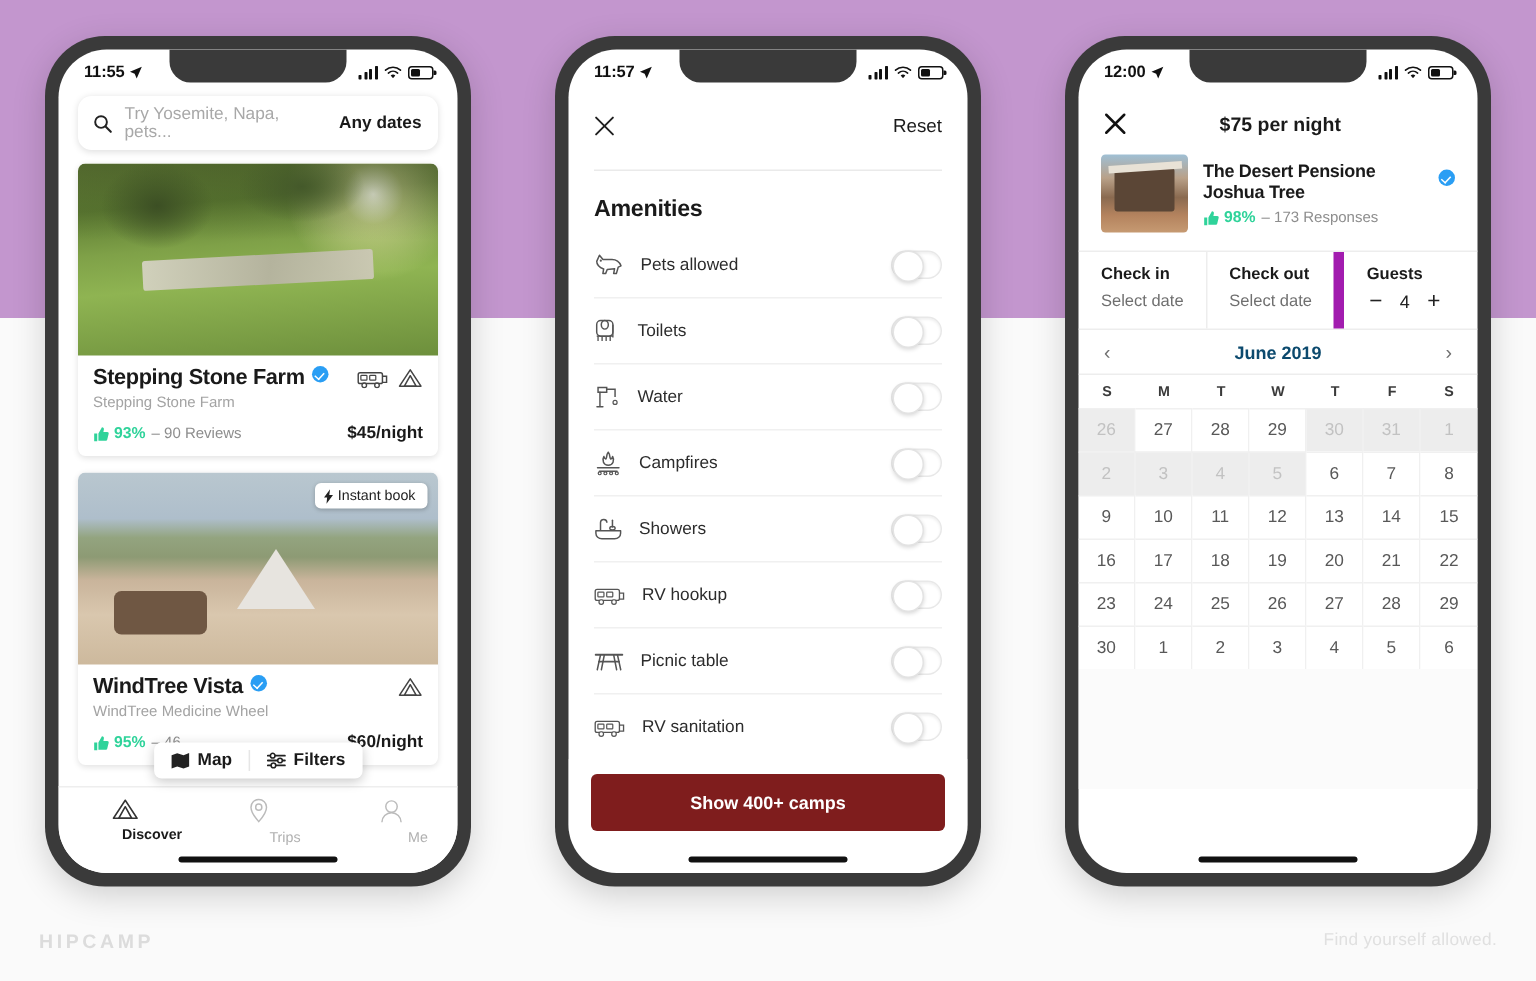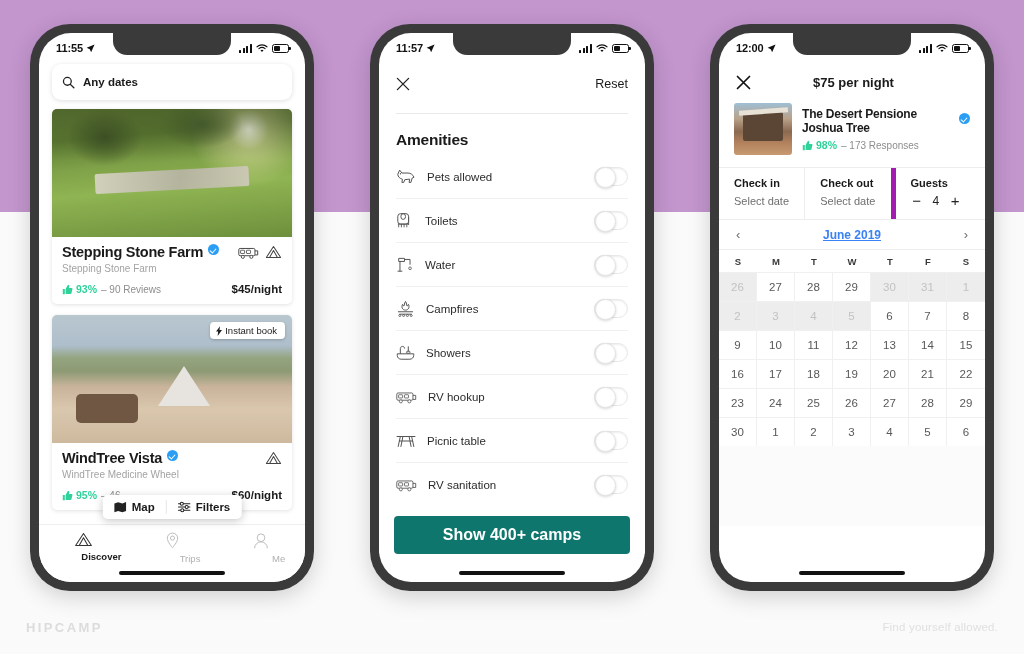--- a/index.html
+++ b/index.html
@@ -185,23 +185,23 @@
     background: #fff; border: 1px solid #e8e8e8; position: relative;
     box-shadow: 0 1px 2px rgba(0,0,0,.07) inset;
   }
   .toggle::after{ content:""; position:absolute; left: 0px; top: -1px;
     width: 19px; height: 19px; border-radius: 50%; background: #fff;
     border: 1px solid #e3e3e3; box-shadow: 0 1px 3px rgba(0,0,0,.16); }
 
   .cta-wrap { position: absolute; left: 0; bottom: 28px; width: 100%;
               padding: 10px 15px 0 15px; background: #fff; }
   .cta {
-    height: 38px; border-radius: 4px; background: #0f766e; color: #fff;
+    height: 38px; border-radius: 4px; background: #7f1d1d; color: #fff;
     display: flex; align-items: center; justify-content: center;
-    font-size: 16px; font-weight: bold;
+    font-size: 12px; font-weight: bold;
   }
 
   
   .bk-head { display: flex; align-items: center; padding: 9px 17px 0 17px; height: 38px; }
   .bk-title { flex: 1; text-align: center; font-size: 13px; font-weight: bold;
               color: #1a1a1a; margin-left: -12px; }
   .bk-listing { display: flex; align-items: center; gap: 10px; padding: 6px 15px 12px 15px; }
   .bk-thumb { width: 58px; height: 52px; border-radius: 3px; flex-shrink: 0;
     background: linear-gradient(to bottom,#9fbfd4 0%,#b9a189 30%,#8a6a50 55%,#b4835e 78%,#c69a72 100%);
     position: relative; overflow: hidden; }
@@ -210,32 +210,32 @@
   .bk-thumb::after{ content:""; position:absolute; left:8%; top:12%; width:84%; height:9%;
     background:#e8e2d6; transform: rotate(-4deg); }
   .bk-name-row { display: flex; align-items: center; }
   .bk-name { font-size: 12px; font-weight: bold; color: #1a1a1a; letter-spacing:-.2px; }
   .bk-meta { display: flex; align-items: center; margin-top: 4px; }
 
   .bk-fields { display: flex; border-top: 1px solid #ededed; border-bottom: 1px solid #ededed; }
   .bk-field { padding: 9px 0 11px 15px; }
   .bk-field.f1 { flex: 1.08; }
   .bk-field.f2 { flex: 1.08; border-left: 1px solid #ededed; }
-  .bk-field.f3 { flex: .96; border-left: 5px solid #a21caf; padding-right: 12px; }
+  .bk-field.f3 { flex: .96; border-left: 7px solid #a21caf; padding-right: 12px; }
   .bf-lbl { font-size: 11px; font-weight: bold; color: #1a1a1a; }
   .bf-val { font-size: 11px; color: #6f6f6f; margin-top: 6px; }
   .stepper { display: flex; align-items: center; margin-top: 4px; gap: 10px; }
   .step-btn { font-size: 15px; color: #222; line-height: 1; width: 12px; text-align:center; }
   .step-val { font-size: 12px; color: #222; }
 
   .cal-head {
     display: flex; align-items: center; justify-content: space-between;
     padding: 7px 17px; border-bottom: 1px solid #ededed;
   }
-  .cal-month { font-size: 12px; font-weight: bold; color: #3b82f6; text-decoration: underline; }
+  .cal-month { font-size: 12px; font-weight: bold; color: #0c4a6e; }
   .cal-nav { font-size: 13px; color: #707070; }
   .dow-row { display: grid; grid-template-columns: repeat(7,1fr); }
   .dow { text-align: center; font-size: 9.5px; font-weight: bold; color: #3a3a3a;
          padding: 6px 0 5px 0; }
   .cal-grid { display: grid; grid-template-columns: repeat(7,1fr); }
   .cell { height: 29px; display: flex; align-items: center; justify-content: center;
           font-size: 11.5px; color: #585858; border-top: 1px solid #f0f0f0;
           border-right: 1px solid #f0f0f0; background: #fff; }
   .cell:nth-child(7n) { border-right: none; }
   .cell.dim { color: #c2c2c2; background: #ededed; }
@@ -274,20 +274,21 @@
           </span>
       </div>
     </div>
 
     <div class="search-wrap">
       <div class="searchbar">
         <svg width="13" height="13" viewBox="0 0 16 16">
             <circle cx="6.6" cy="6.6" r="4.8" stroke="#222" stroke-width="1.6" fill="none"></circle>
             <path d="M10.3 10.3 14.6 14.6" stroke="#222" stroke-width="1.7" stroke-linecap="round"></path>
           </svg>
+        <span class="search-ph">Try Yosemite, Napa, pets...</span>
         <span class="any-dates">Any dates</span>
       </div>
     </div>
 
     <div class="cards">
 
       <div class="card">
         <div class="card-photo photo-a"></div>
         <div class="card-body">
           <div class="row-title">

